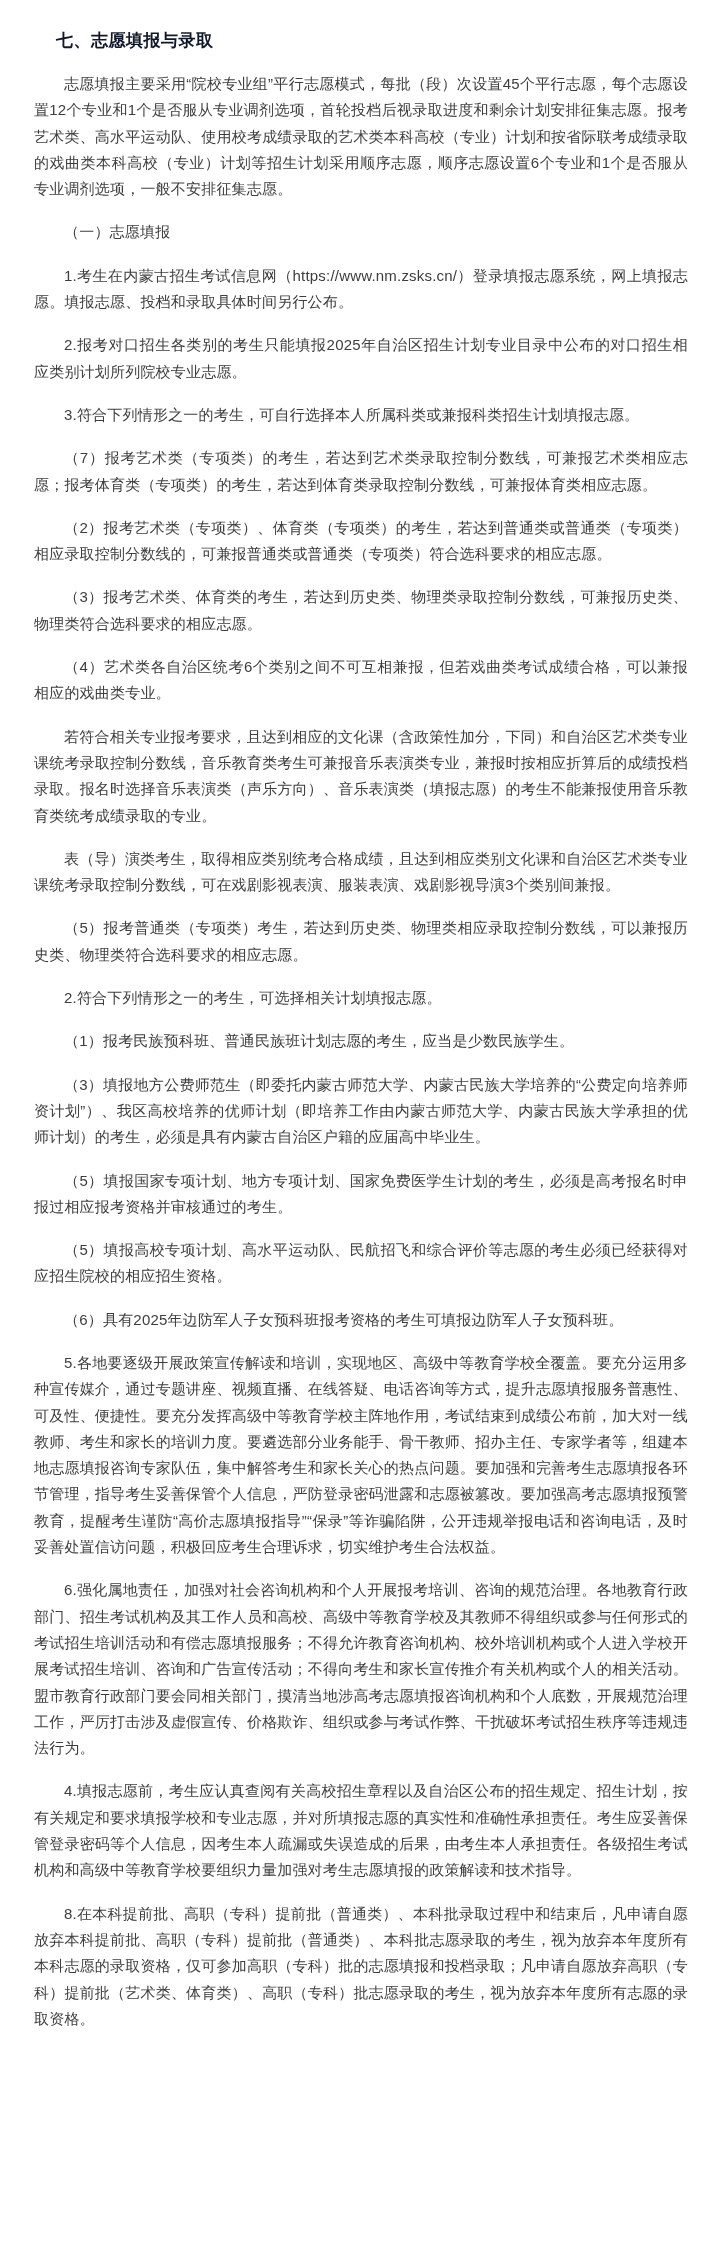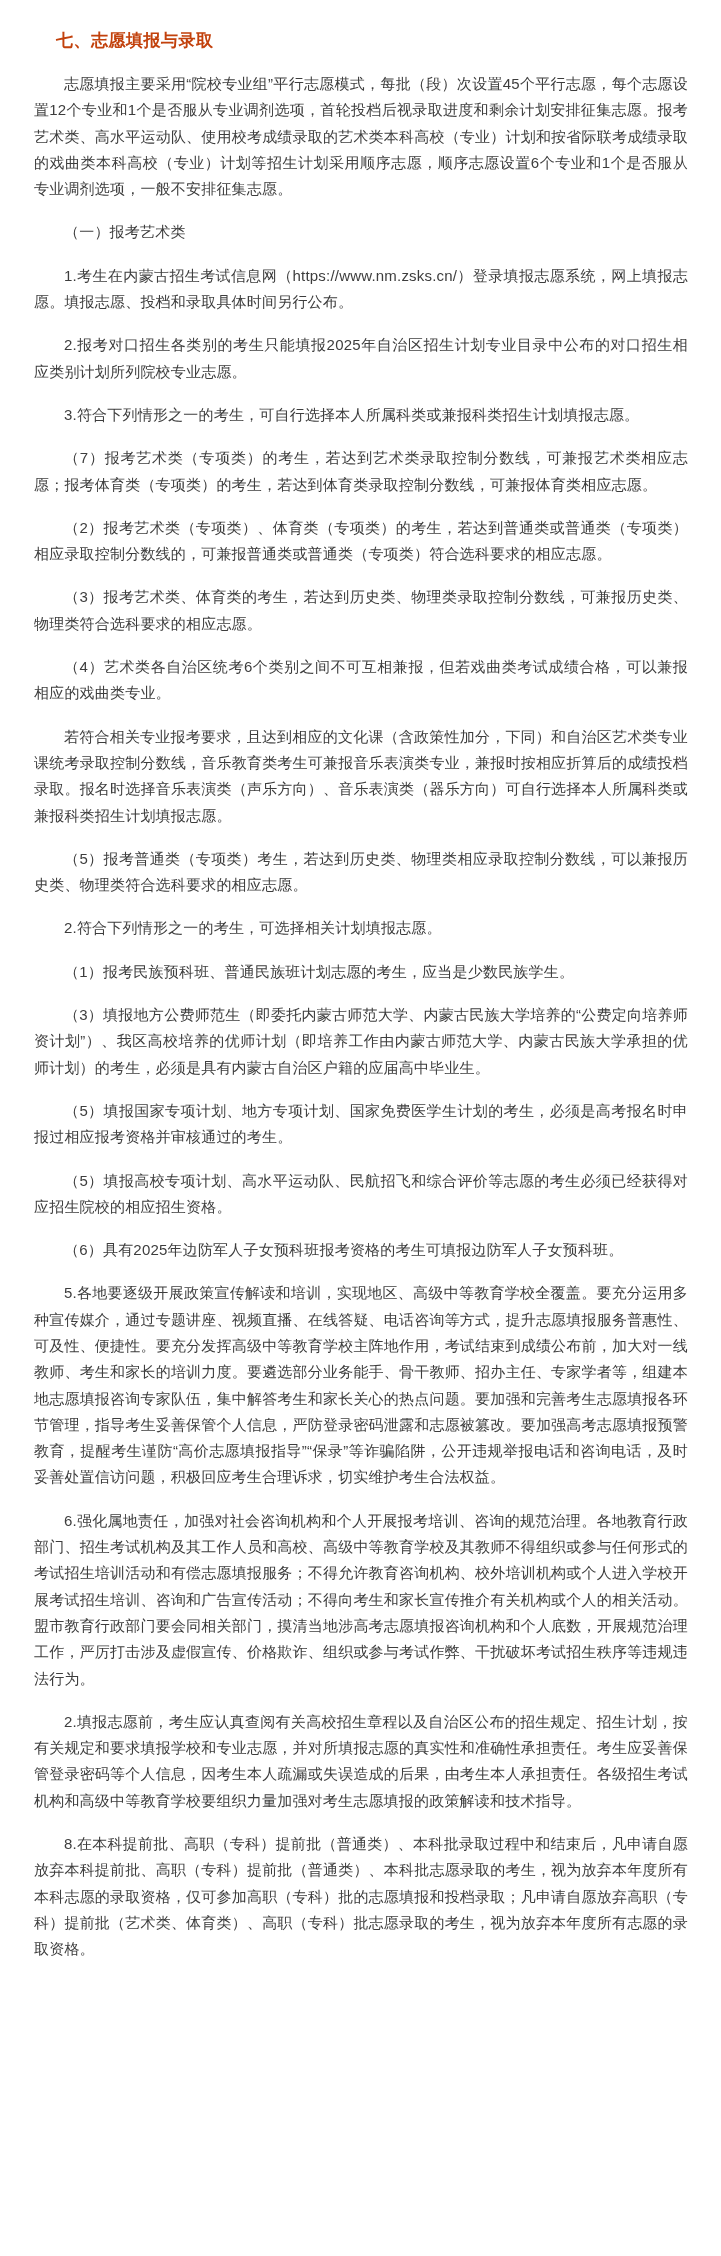--- a/index.html
+++ b/index.html
@@ -34,37 +34,38 @@
     text-align: justify;
     text-justify: inter-ideograph;
     word-break: break-all;
     letter-spacing: 0.2px;
   }
 </style>
 </head>
 <body style="background: rgb(255, 255, 255);">
 
 <div class="doc" style="color: rgb(61, 61, 61);">
-  <h1 class="doc-title" style="color: #c2410c;">七、志愿填报与录取</h1>
+  <h1 class="doc-title" style="color: #0f172a;">七、志愿填报与录取</h1>
   <div id="paragraphs">
       <p class="para">志愿填报主要采用“院校专业组”平行志愿模式，每批（段）次设置45个平行志愿，每个志愿设置12个专业和1个是否服从专业调剂选项，首轮投档后视录取进度和剩余计划安排征集志愿。报考艺术类、高水平运动队、使用校考成绩录取的艺术类本科高校（专业）计划和按省际联考成绩录取的戏曲类本科高校（专业）计划等招生计划采用顺序志愿，顺序志愿设置6个专业和1个是否服从专业调剂选项，一般不安排征集志愿。</p>
-      <p class="para">（一）报考艺术类</p>
+      <p class="para">（一）志愿填报</p>
       <p class="para">1.考生在内蒙古招生考试信息网（https://www.nm.zsks.cn/）登录填报志愿系统，网上填报志愿。填报志愿、投档和录取具体时间另行公布。</p>
       <p class="para">2.报考对口招生各类别的考生只能填报2025年自治区招生计划专业目录中公布的对口招生相应类别计划所列院校专业志愿。</p>
       <p class="para">3.符合下列情形之一的考生，可自行选择本人所属科类或兼报科类招生计划填报志愿。</p>
       <p class="para">（7）报考艺术类（专项类）的考生，若达到艺术类录取控制分数线，可兼报艺术类相应志愿；报考体育类（专项类）的考生，若达到体育类录取控制分数线，可兼报体育类相应志愿。</p>
       <p class="para">（2）报考艺术类（专项类）、体育类（专项类）的考生，若达到普通类或普通类（专项类）相应录取控制分数线的，可兼报普通类或普通类（专项类）符合选科要求的相应志愿。</p>
       <p class="para">（3）报考艺术类、体育类的考生，若达到历史类、物理类录取控制分数线，可兼报历史类、物理类符合选科要求的相应志愿。</p>
       <p class="para">（4）艺术类各自治区统考6个类别之间不可互相兼报，但若戏曲类考试成绩合格，可以兼报相应的戏曲类专业。</p>
-      <p class="para">若符合相关专业报考要求，且达到相应的文化课（含政策性加分，下同）和自治区艺术类专业课统考录取控制分数线，音乐教育类考生可兼报音乐表演类专业，兼报时按相应折算后的成绩投档录取。报名时选择音乐表演类（声乐方向）、音乐表演类（器乐方向）可自行选择本人所属科类或兼报科类招生计划填报志愿。</p>
+      <p class="para">若符合相关专业报考要求，且达到相应的文化课（含政策性加分，下同）和自治区艺术类专业课统考录取控制分数线，音乐教育类考生可兼报音乐表演类专业，兼报时按相应折算后的成绩投档录取。报名时选择音乐表演类（声乐方向）、音乐表演类（填报志愿）的考生不能兼报使用音乐教育类统考成绩录取的专业。</p>
+      <p class="para">表（导）演类考生，取得相应类别统考合格成绩，且达到相应类别文化课和自治区艺术类专业课统考录取控制分数线，可在戏剧影视表演、服装表演、戏剧影视导演3个类别间兼报。</p>
       <p class="para">（5）报考普通类（专项类）考生，若达到历史类、物理类相应录取控制分数线，可以兼报历史类、物理类符合选科要求的相应志愿。</p>
       <p class="para">2.符合下列情形之一的考生，可选择相关计划填报志愿。</p>
       <p class="para">（1）报考民族预科班、普通民族班计划志愿的考生，应当是少数民族学生。</p>
       <p class="para">（3）填报地方公费师范生（即委托内蒙古师范大学、内蒙古民族大学培养的“公费定向培养师资计划”）、我区高校培养的优师计划（即培养工作由内蒙古师范大学、内蒙古民族大学承担的优师计划）的考生，必须是具有内蒙古自治区户籍的应届高中毕业生。</p>
       <p class="para">（5）填报国家专项计划、地方专项计划、国家免费医学生计划的考生，必须是高考报名时申报过相应报考资格并审核通过的考生。</p>
       <p class="para">（5）填报高校专项计划、高水平运动队、民航招飞和综合评价等志愿的考生必须已经获得对应招生院校的相应招生资格。</p>
       <p class="para">（6）具有2025年边防军人子女预科班报考资格的考生可填报边防军人子女预科班。</p>
       <p class="para">5.各地要逐级开展政策宣传解读和培训，实现地区、高级中等教育学校全覆盖。要充分运用多种宣传媒介，通过专题讲座、视频直播、在线答疑、电话咨询等方式，提升志愿填报服务普惠性、可及性、便捷性。要充分发挥高级中等教育学校主阵地作用，考试结束到成绩公布前，加大对一线教师、考生和家长的培训力度。要遴选部分业务能手、骨干教师、招办主任、专家学者等，组建本地志愿填报咨询专家队伍，集中解答考生和家长关心的热点问题。要加强和完善考生志愿填报各环节管理，指导考生妥善保管个人信息，严防登录密码泄露和志愿被篡改。要加强高考志愿填报预警教育，提醒考生谨防“高价志愿填报指导”“保录”等诈骗陷阱，公开违规举报电话和咨询电话，及时妥善处置信访问题，积极回应考生合理诉求，切实维护考生合法权益。</p>
       <p class="para">6.强化属地责任，加强对社会咨询机构和个人开展报考培训、咨询的规范治理。各地教育行政部门、招生考试机构及其工作人员和高校、高级中等教育学校及其教师不得组织或参与任何形式的考试招生培训活动和有偿志愿填报服务；不得允许教育咨询机构、校外培训机构或个人进入学校开展考试招生培训、咨询和广告宣传活动；不得向考生和家长宣传推介有关机构或个人的相关活动。盟市教育行政部门要会同相关部门，摸清当地涉高考志愿填报咨询机构和个人底数，开展规范治理工作，严厉打击涉及虚假宣传、价格欺诈、组织或参与考试作弊、干扰破坏考试招生秩序等违规违法行为。</p>
-      <p class="para">2.填报志愿前，考生应认真查阅有关高校招生章程以及自治区公布的招生规定、招生计划，按有关规定和要求填报学校和专业志愿，并对所填报志愿的真实性和准确性承担责任。考生应妥善保管登录密码等个人信息，因考生本人疏漏或失误造成的后果，由考生本人承担责任。各级招生考试机构和高级中等教育学校要组织力量加强对考生志愿填报的政策解读和技术指导。</p>
+      <p class="para">4.填报志愿前，考生应认真查阅有关高校招生章程以及自治区公布的招生规定、招生计划，按有关规定和要求填报学校和专业志愿，并对所填报志愿的真实性和准确性承担责任。考生应妥善保管登录密码等个人信息，因考生本人疏漏或失误造成的后果，由考生本人承担责任。各级招生考试机构和高级中等教育学校要组织力量加强对考生志愿填报的政策解读和技术指导。</p>
       <p class="para">8.在本科提前批、高职（专科）提前批（普通类）、本科批录取过程中和结束后，凡申请自愿放弃本科提前批、高职（专科）提前批（普通类）、本科批志愿录取的考生，视为放弃本年度所有本科志愿的录取资格，仅可参加高职（专科）批的志愿填报和投档录取；凡申请自愿放弃高职（专科）提前批（艺术类、体育类）、高职（专科）批志愿录取的考生，视为放弃本年度所有志愿的录取资格。</p>
     </div>
 </div>
 
 </body></html>

